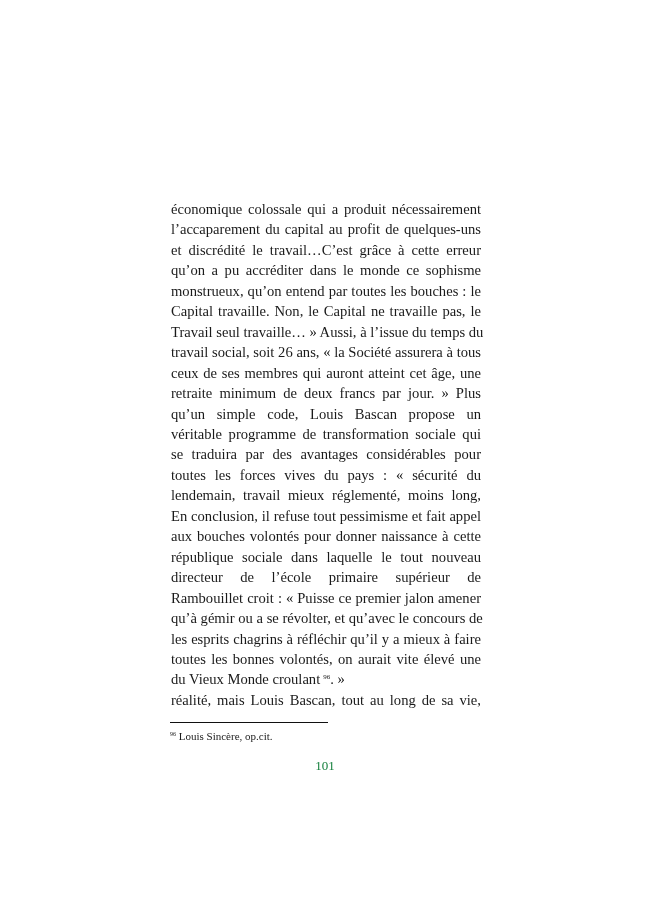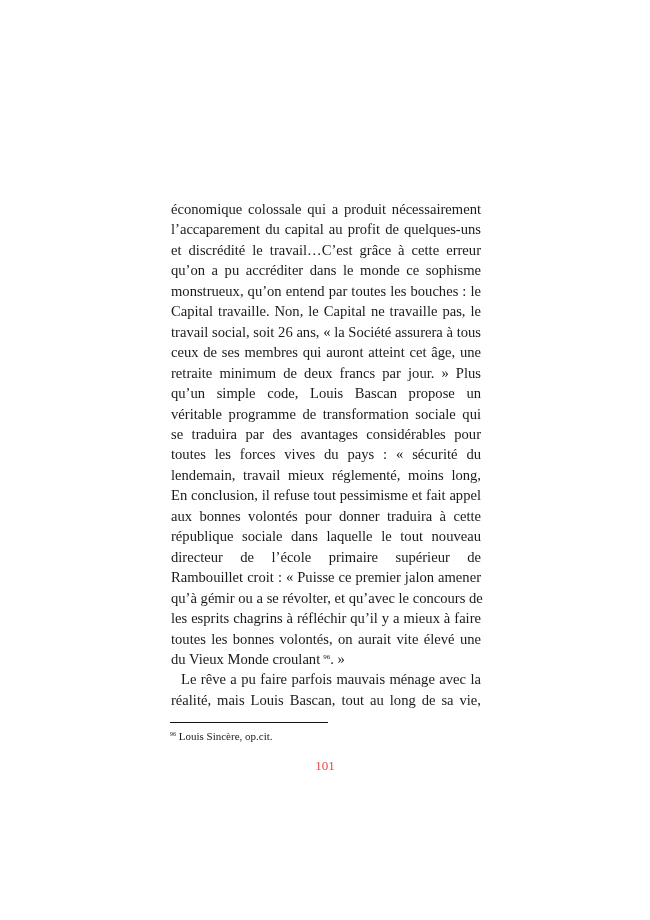--- a/index.html
+++ b/index.html
@@ -23,52 +23,52 @@
       position: absolute; left: 170px; top: 706px; width: 158px; height: 0;
       border-top: 1.2px solid #111;
     }
     .footnote {
       position: absolute; left: 170px; top: 713px;
       font-family: "Liberation Serif", serif; font-size: 11px; line-height: 14px; color: #1a1a1a;
     }
     .footnote sup { font-size: 6px; vertical-align: 4px; line-height: 0; }
     .page-number {
       position: absolute; left: 0; width: 650px; top: 742px; text-align: center;
-      font-family: "Liberation Serif", serif; font-size: 13px; color: #ef4444;
+      font-family: "Liberation Serif", serif; font-size: 13px; color: #15803d;
     }
   </style>
 </head>
 <body>
 
 <div class="page">
   <div class="body-text">
     <span class="line">économique colossale qui a produit nécessairement</span>
     <span class="line">l’accaparement du capital au profit de quelques-uns</span>
     <span class="line">et discrédité le travail…C’est grâce à cette erreur</span>
     <span class="line">qu’on a pu accréditer dans le monde ce sophisme</span>
     <span class="line">monstrueux, qu’on entend par toutes les bouches : le</span>
     <span class="line">Capital travaille. Non, le Capital ne travaille pas, le</span>
+    <span class="line">Travail seul travaille… » Aussi, à l’issue du temps du</span>
     <span class="line">travail social, soit 26 ans, « la Société assurera à tous</span>
     <span class="line">ceux de ses membres qui auront atteint cet âge, une</span>
     <span class="line">retraite minimum de deux francs par jour. » Plus</span>
     <span class="line">qu’un simple code, Louis Bascan propose un</span>
     <span class="line">véritable programme de transformation sociale qui</span>
     <span class="line">se traduira par des avantages considérables pour</span>
     <span class="line">toutes les forces vives du pays : « sécurité du</span>
     <span class="line">lendemain, travail mieux réglementé, moins long,</span>
     <span class="line">En conclusion, il refuse tout pessimisme et fait appel</span>
-    <span class="line">aux bonnes volontés pour donner traduira à cette</span>
+    <span class="line">aux bouches volontés pour donner naissance à cette</span>
     <span class="line">république sociale dans laquelle le tout nouveau</span>
     <span class="line">directeur de l’école primaire supérieur de</span>
     <span class="line">Rambouillet croit : « Puisse ce premier jalon amener</span>
     <span class="line">qu’à gémir ou a se révolter, et qu’avec le concours de</span>
     <span class="line">les esprits chagrins à réfléchir qu’il y a mieux à faire</span>
     <span class="line">toutes les bonnes volontés, on aurait vite élevé une</span>
     <span class="line last"><span>du Vieux Monde croulant</span> <sup class="fnref">96</sup><span>. »</span></span>
-    <span class="line indent">Le rêve a pu faire parfois mauvais ménage avec la</span>
     <span class="line">réalité, mais Louis Bascan, tout au long de sa vie,</span>
   </div>
 
   <div class="footnote-rule"></div>
   <div class="footnote"><sup>96</sup> <span>Louis Sincère, op.cit.</span></div>
 
   <div class="page-number">101</div>
 </div>
 
 </body></html>

